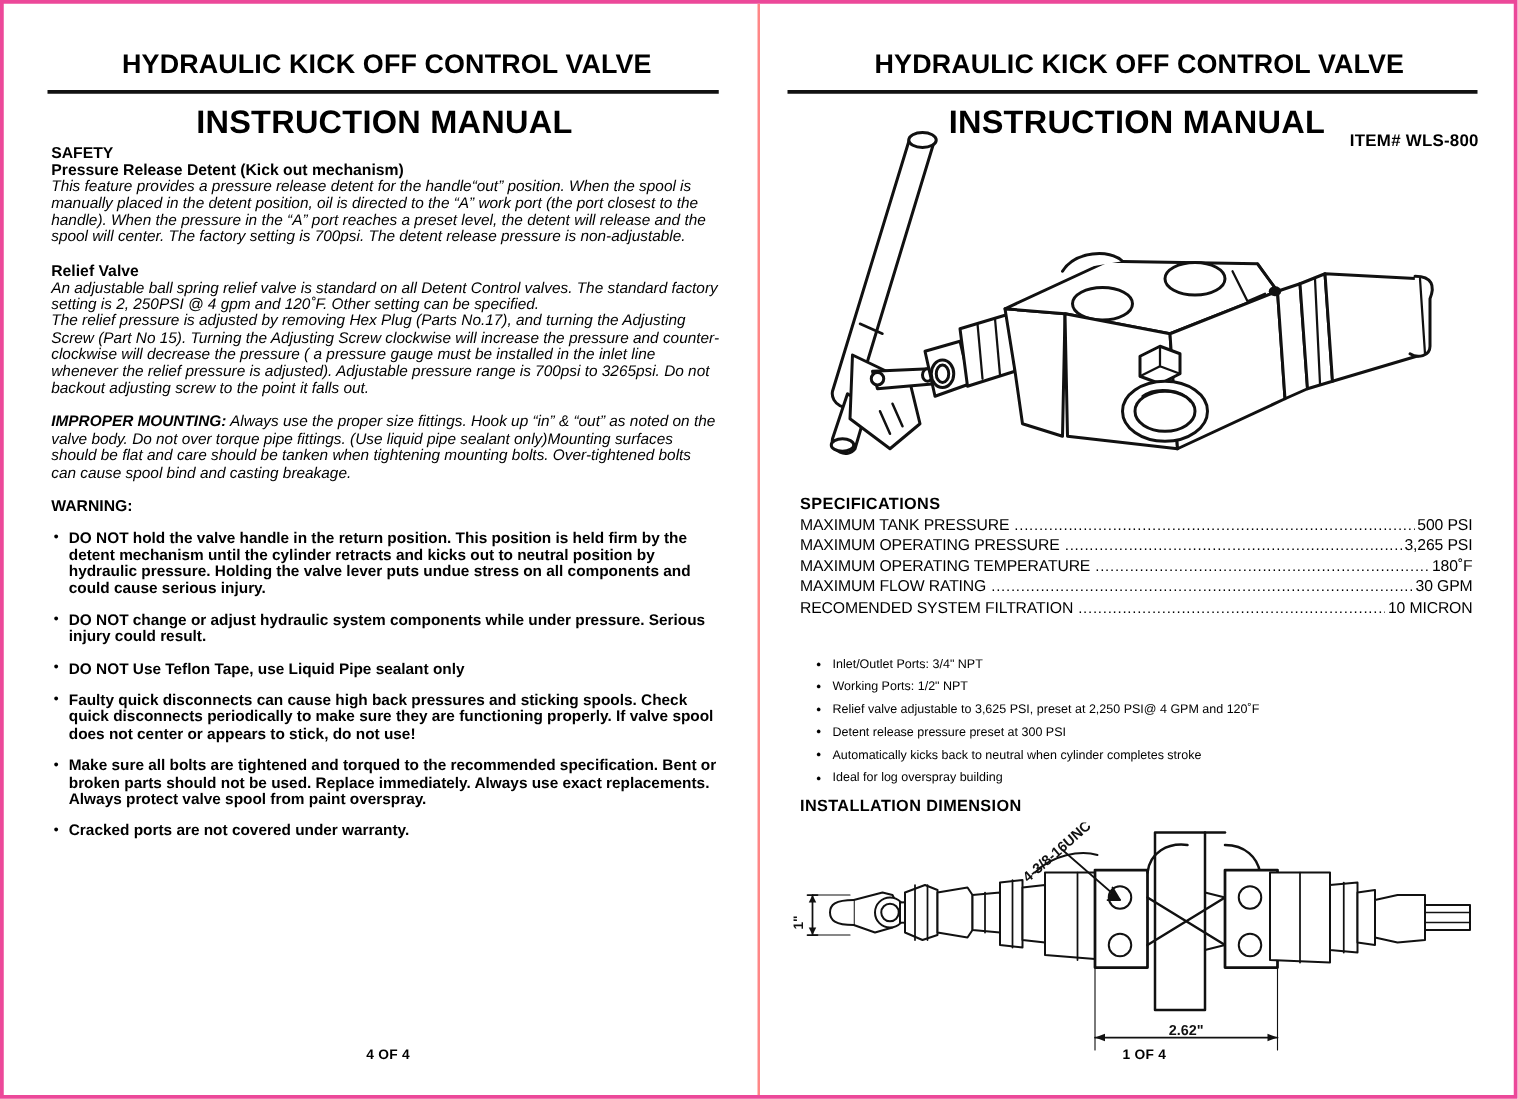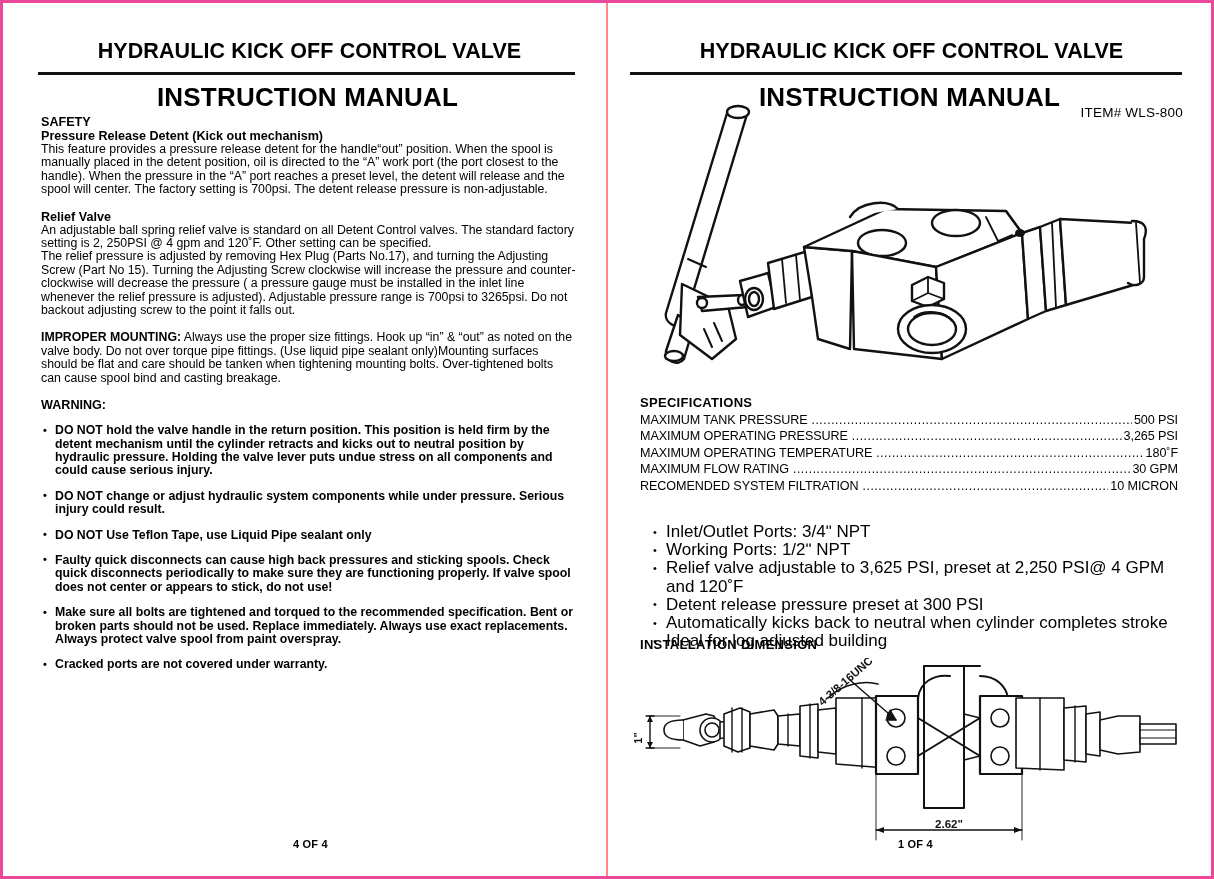--- a/index.html
+++ b/index.html
@@ -72,41 +72,42 @@
     margin: 7px 0 0 0;
   }
   .page-left .doc-subtitle { padding-left: 6px; }
   .page-right .doc-subtitle { padding-left: 0px; }
 
   .item-number {
     position: absolute;
     right: 28px;
     top: 102px;
     font-size: 13.5px;
-    font-weight: normal;
+    font-weight: bold;
     letter-spacing: 0.2px;
   }
 
   
   .body-col {
     position: absolute;
     left: 38px;
     top: 112px;
     width: 535px;
     font-size: 12.3px;
     line-height: 13.4px;
   }
   .h-bold {
     font-weight: bold;
     font-size: 12.6px;
     line-height: 14px;
   }
   .para {
     margin: 0;
     text-align: left;
+    font-style: italic;
   }
   .gap-md { height: 13px; }
 
   ul.bullets {
     list-style: none;
     margin: 0;
     padding: 0;
   }
   ul.bullets > li {
     position: relative;
@@ -156,21 +157,21 @@
     line-height: 16.4px;
     color: #000;
   }
   .spec-value { flex: 0 0 auto; letter-spacing: -0.1px; }
 
   .feature-list {
     position: absolute;
     left: 44px;
     top: 520px;
     width: 520px;
-    font-size: 17px;
+    font-size: 10px;
     line-height: 18.2px;
     list-style: none;
     margin: 0;
     padding: 0;
   }
   .feature-list > li {
     position: relative;
     padding-left: 14px;
   }
   .feature-list > li::before {
@@ -348,21 +349,21 @@
         <span class="spec-value">10 MICRON</span>
       </div>
     </div>
 
     <ul class="feature-list">
       <li>Inlet/Outlet Ports: 3/4ʺ NPT</li>
       <li>Working Ports: 1/2ʺ NPT</li>
       <li>Relief valve adjustable to 3,625 PSI, preset at 2,250 PSI@ 4 GPM and 120˚F</li>
       <li>Detent release pressure preset at 300 PSI</li>
       <li>Automatically kicks back to neutral when cylinder completes stroke</li>
-      <li>Ideal for log adjusted building</li>
+      <li>Ideal for log overspray building</li>
     </ul>
 
     <div class="spec-heading" style="top:634px;">INSTALLATION DIMENSION</div>
 
     <div class="dim-art">
       <svg width="570" height="195" viewBox="0 0 570 195" fill="none" stroke="#111" stroke-width="1.6" stroke-linejoin="round" stroke-linecap="round">
 
         <path d="M55 62 L78 56 L86 58 L92 70 L86 84 L72 88 L55 82 Z" fill="#fff"></path>
         <path d="M55 62 C40 62 36 66 36 72 C36 78 40 82 55 82" fill="#fff"></path>
         <ellipse cx="84" cy="72" rx="12" ry="12" fill="#fff"></ellipse>

